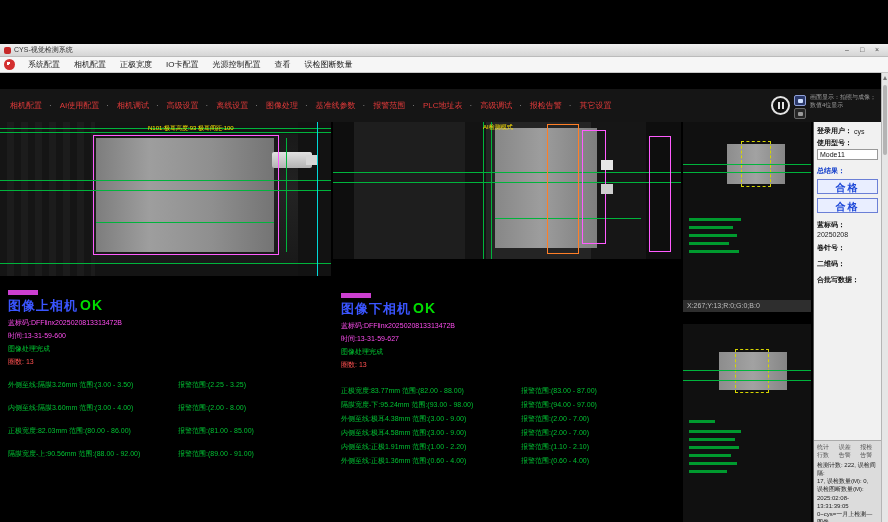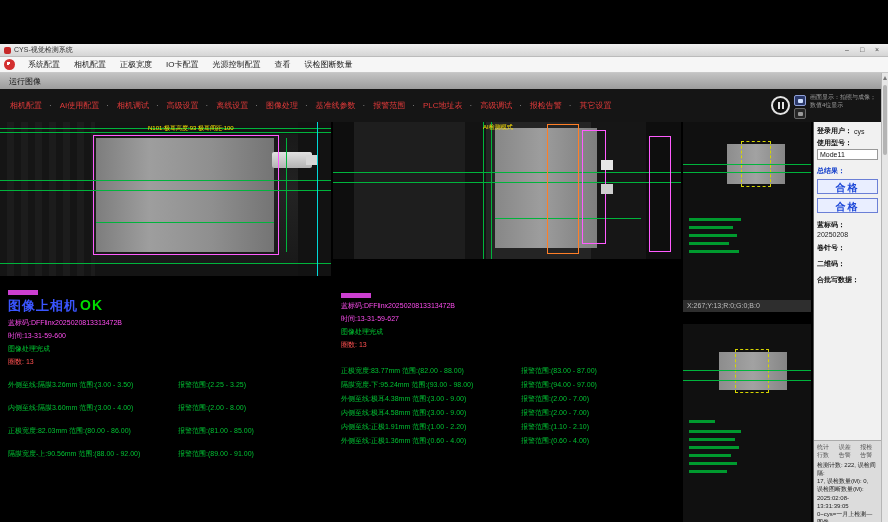--- a/index.html
+++ b/index.html
@@ -160,23 +160,20 @@
     <div class="logo"></div>
     <span class="menu-item">系统配置</span>
     <span class="menu-item">相机配置</span>
     <span class="menu-item">正极宽度</span>
     <span class="menu-item">IO卡配置</span>
     <span class="menu-item">光源控制配置</span>
     <span class="menu-item">查看</span>
     <span class="menu-item">误检图断数量</span>
   </div>
 
-  <div class="tabrow">
-    <span>运行图像</span>
-  </div>
 
   <div class="toolbar">
     <div class="toolbtns">
       <span class="tool-btn">相机配置</span>
       <span class="tool-btn">AI使用配置</span>
       <span class="tool-btn">相机调试</span>
       <span class="tool-btn">高级设置</span>
       <span class="tool-btn">离线设置</span>
       <span class="tool-btn">图像处理</span>
       <span class="tool-btn">基准线参数</span>
@@ -257,20 +254,21 @@
       <div class="vline" style="left:150px;top:0;height:137px"></div>
       <div class="vline" style="left:158px;top:0;height:137px"></div>
       <div class="c-orange"></div>
       <div class="c-mag1"></div>
       <div class="c-glint"></div>
       <div class="c-mag2"></div>
       <div class="ylabel" style="left:150px;top:1px">AI检测模式</div>
     </div>
     <div class="results">
       <div class="r-tag"></div>
+      <div class="r-title"><span>图像下相机</span><span class="ok">OK</span></div>
       <div class="r-m">蓝标码:DFFlinx2025020813313472B</div>
       <div class="r-m">时间:13-31-59-627</div>
       <div class="r-g">图像处理完成</div>
       <div class="r-r">圈数: 13</div>
       <div class="meas">
         <div class="meas-row">
           <span class="meas-m">正极宽度:83.77mm 范围:(82.00 - 88.00)</span>
           <span class="meas-a">报警范围:(83.00 - 87.00)</span>
         </div>
         <div class="meas-row">

